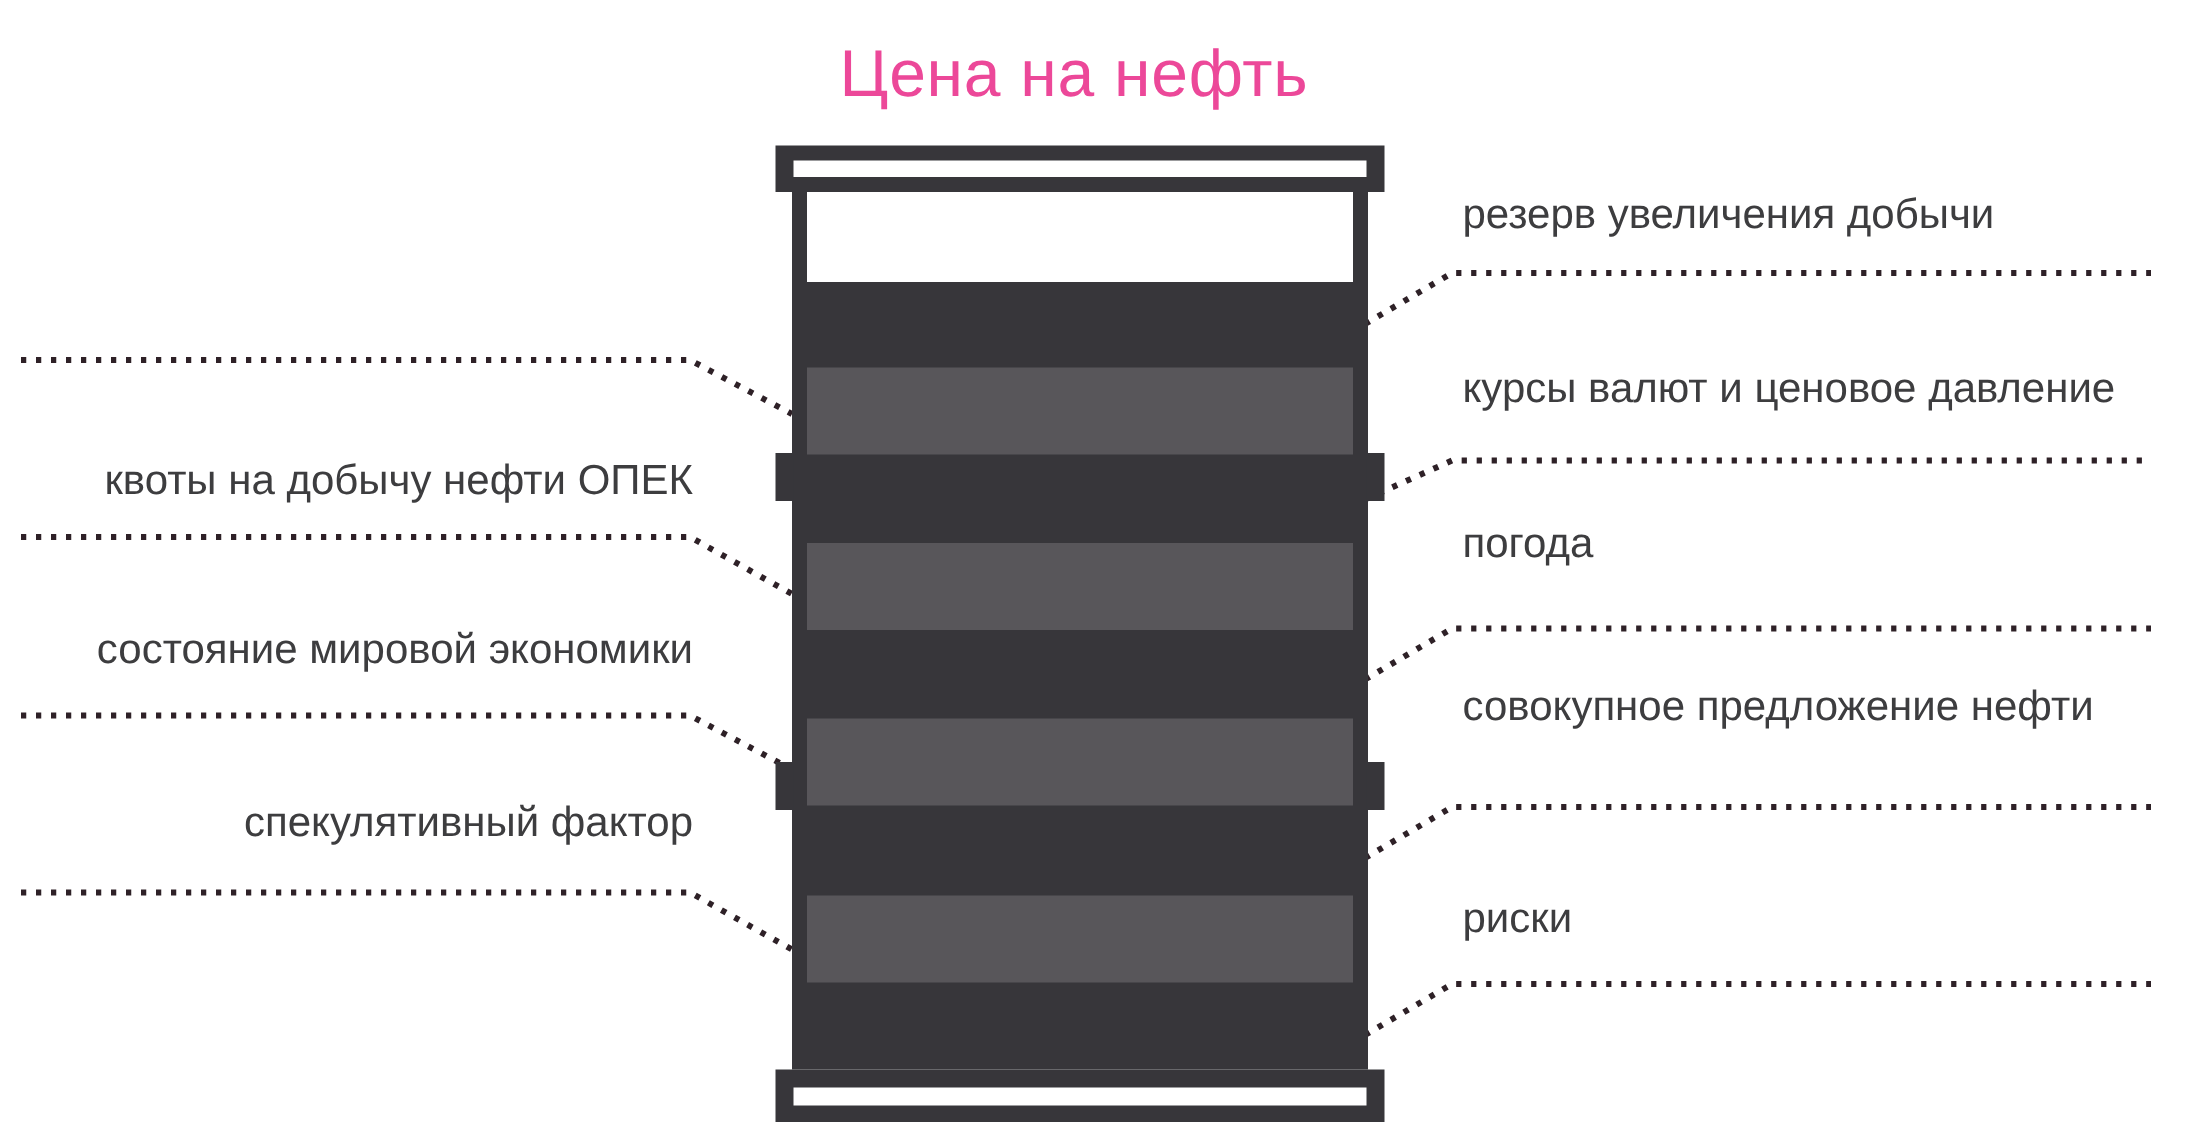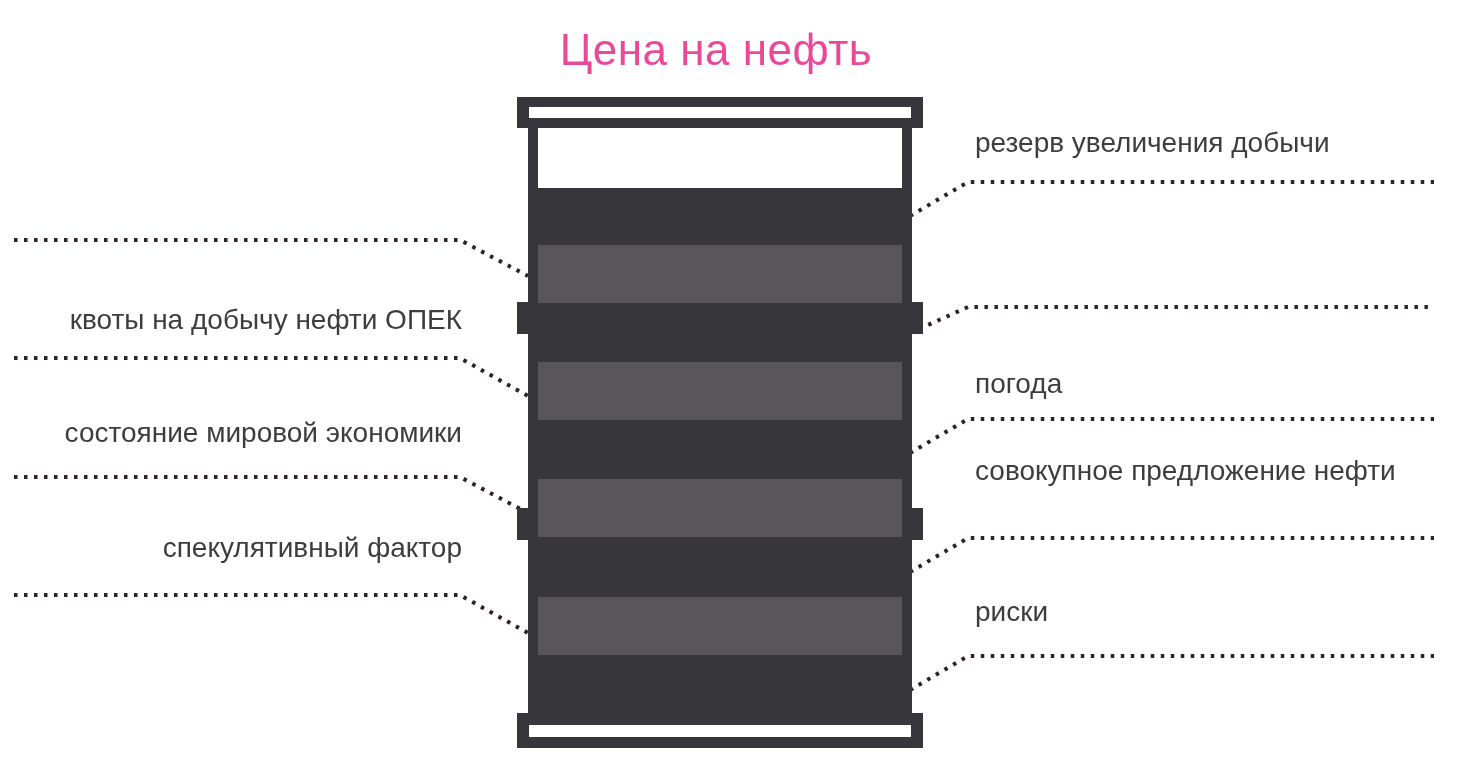--- a/index.html
+++ b/index.html
@@ -39,21 +39,21 @@
   .connectors polyline{fill:none;stroke:#2e2127;stroke-width:4;stroke-dasharray:3.5 6.5;}
   
   .label{
     position:absolute;
     font-size:28px;color:#3d3d3f;
     line-height:32px;white-space:nowrap;
   }
   .label-left{left:0;width:462px;text-align:right;}
   .label-right{left:975px;text-align:left;}
   .ll1{top:184px;} .ll2{top:304px;} .ll3{top:417px;} .ll4{top:532px;}
-  .rl1{top:127px;text-align:right;} .rl2{top:243px;} .rl3{top:368px;} .rl4{top:455px;} .rl5{top:596px;}
+  .rl1{top:127px;text-align:right;} .rl2{top:243px;} .rl3{top:346px;} .rl4{top:455px;} .rl5{top:596px;}
 </style>
 </head>
 <body>
 
 <div class="canvas">
 
   <div class="title">Цена на нефть</div>
 
   <svg class="connectors" width="1461" height="763" viewBox="0 0 1461 763" xmlns="http://www.w3.org/2000/svg">
     <polyline points="14,240 460,240 528,276"></polyline>
@@ -85,17 +85,18 @@
     <div class="rim rim-bottom">
       <div class="rim-slot"></div>
     </div>
   </div>
 
   <div class="label label-left ll3">состояние мировой экономики</div>
   <div class="label label-left ll2">квоты на добычу нефти ОПЕК</div>
   <div class="label label-left ll4">спекулятивный фактор</div>
 
   <div class="label label-right rl1">резерв увеличения добычи</div>
+  <div class="label label-right rl2">курсы валют и ценовое давление</div>
   <div class="label label-right rl3">погода</div>
   <div class="label label-right rl4">совокупное предложение нефти</div>
   <div class="label label-right rl5">риски</div>
 
 </div>
 
 </body></html>

